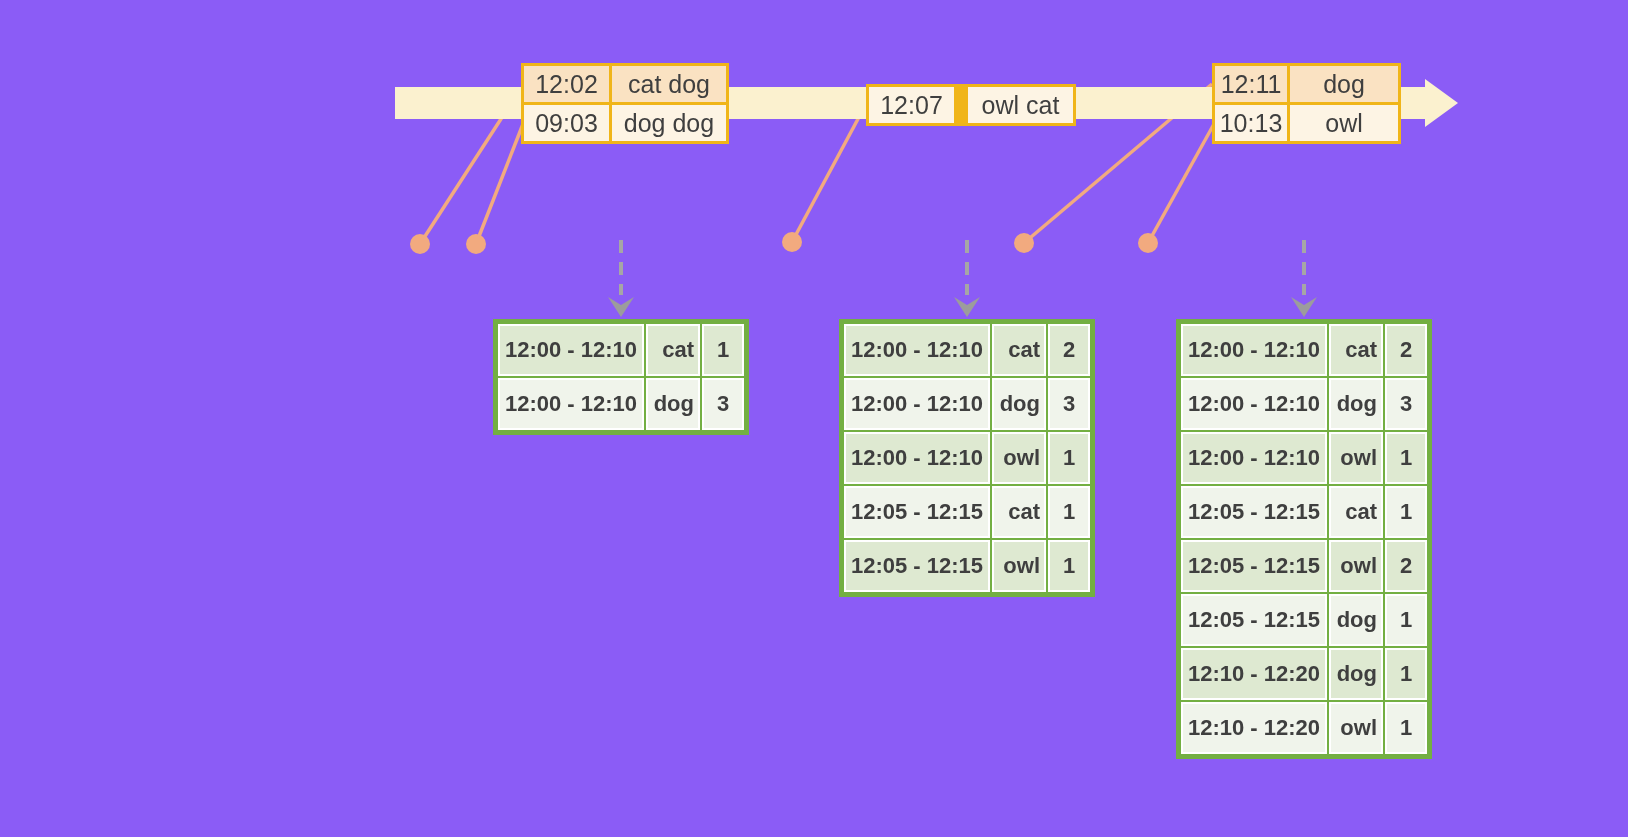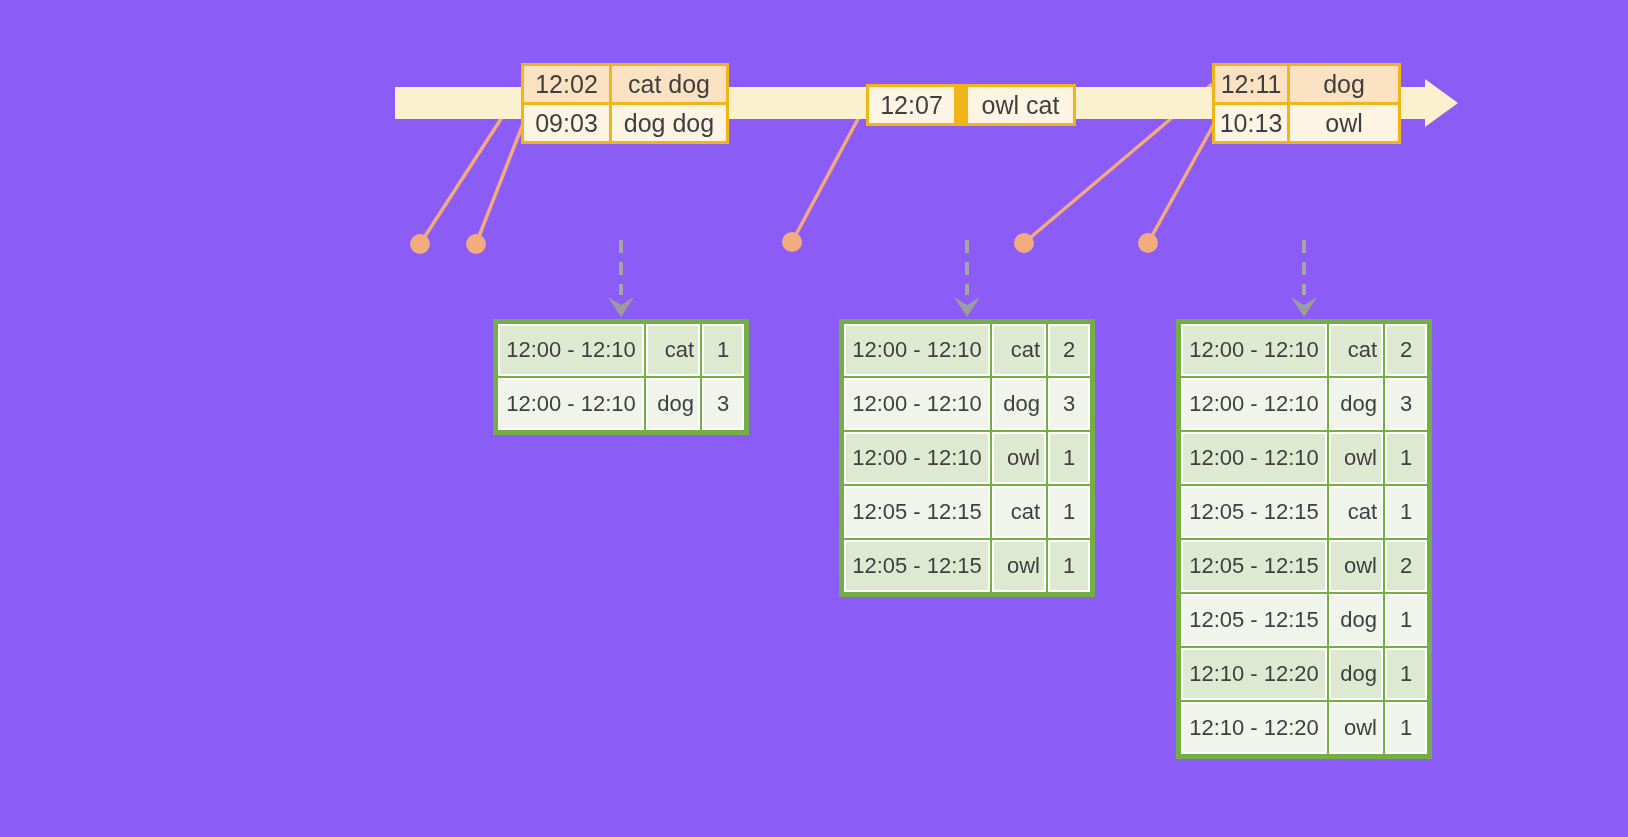--- a/index.html
+++ b/index.html
@@ -28,21 +28,21 @@
   .event-dot{fill:#f2aa7f;}
   .trigger-line{stroke:#a6a6a6;stroke-width:4;stroke-dasharray:13 9;}
   .trigger-head{fill:#9c9c9c;}
   
   .result-table{
     position:absolute;border-collapse:separate;border-spacing:2px;
     background:#73af42;border:3px solid #73af42;font-size:22px;color:#3f3f3f;
   }
   .result-table td{
     box-sizing:border-box;height:52px;border:2px solid #ffffff;
-    text-align:center;padding:0 4px;white-space:nowrap;
+    text-align:center;padding:0 4px;white-space:nowrap;font-weight:bold;
   }
   .result-table td.col-window{width:146px;}
   .result-table td.col-word{width:54px;text-align:right;}
   .result-table td.col-count{width:42px;}
   .result-table tr:nth-child(odd) td{background:#dee9d1;}
   .result-table tr:nth-child(even) td{background:#f0f4eb;}
 </style>
 </head>
 <body>
 

